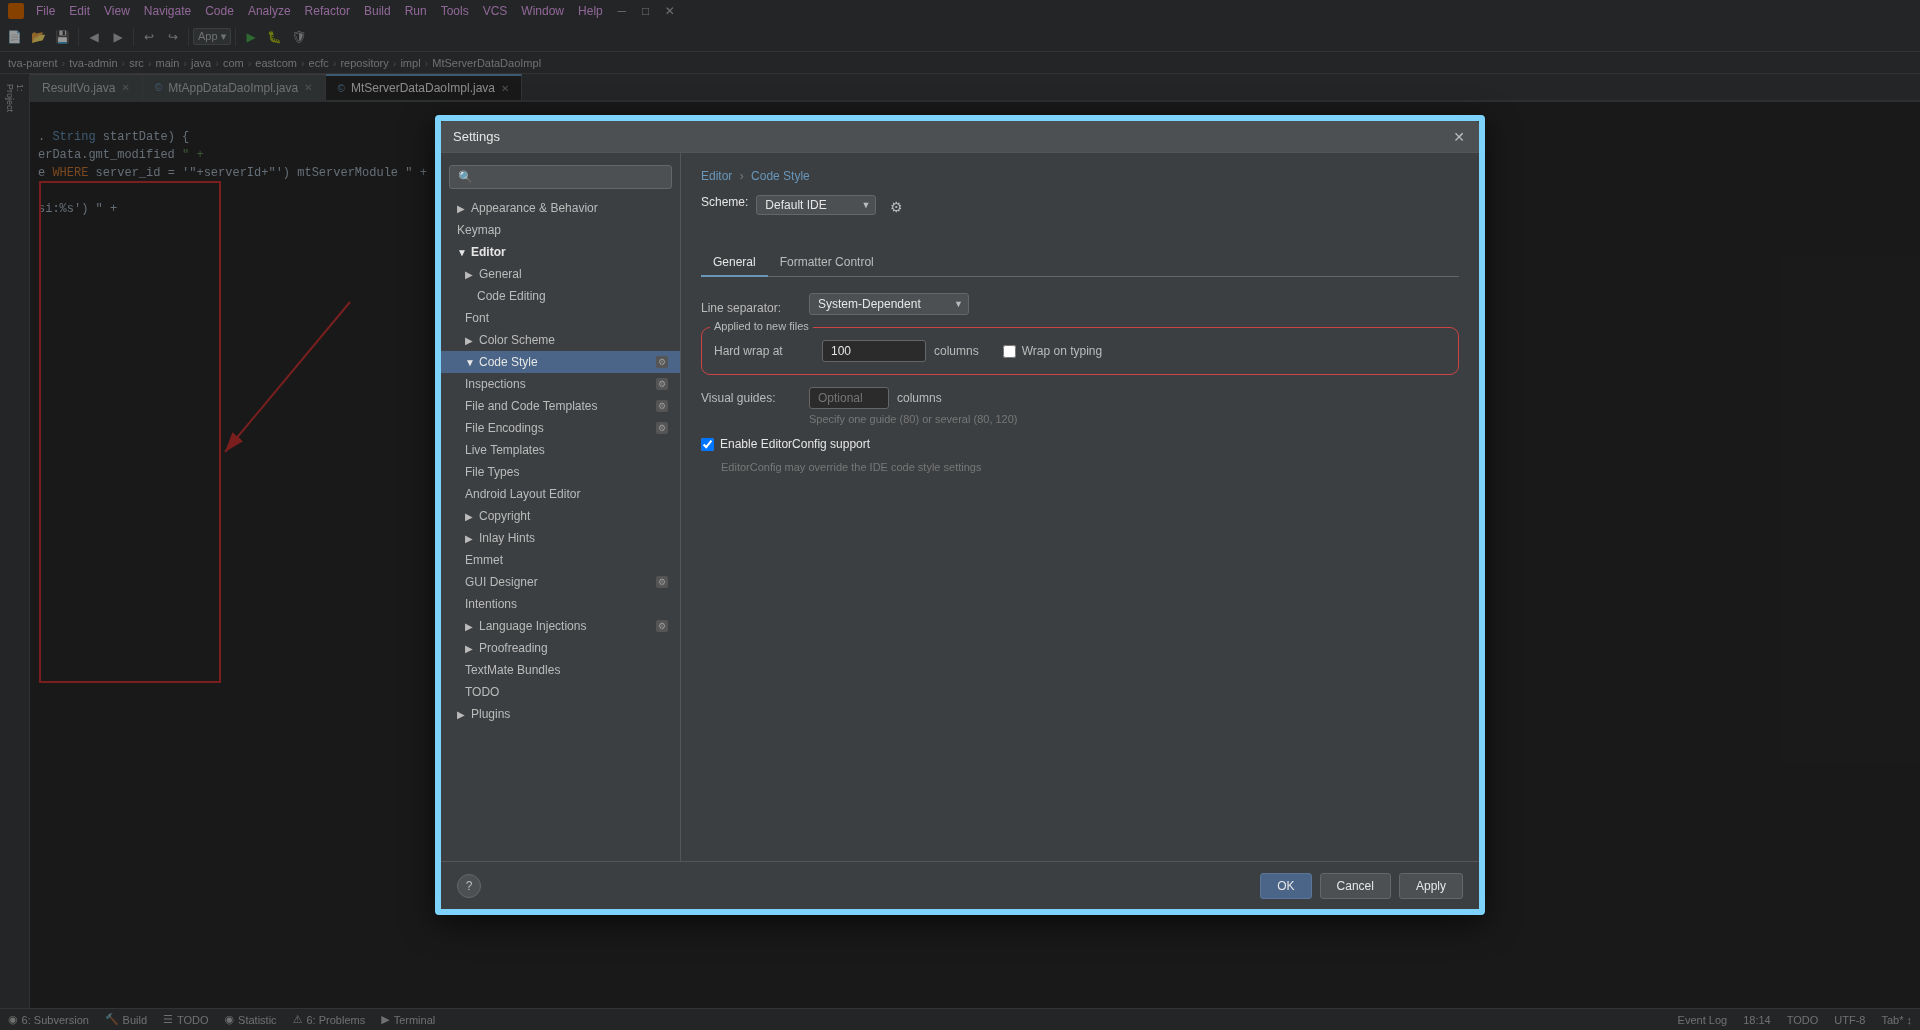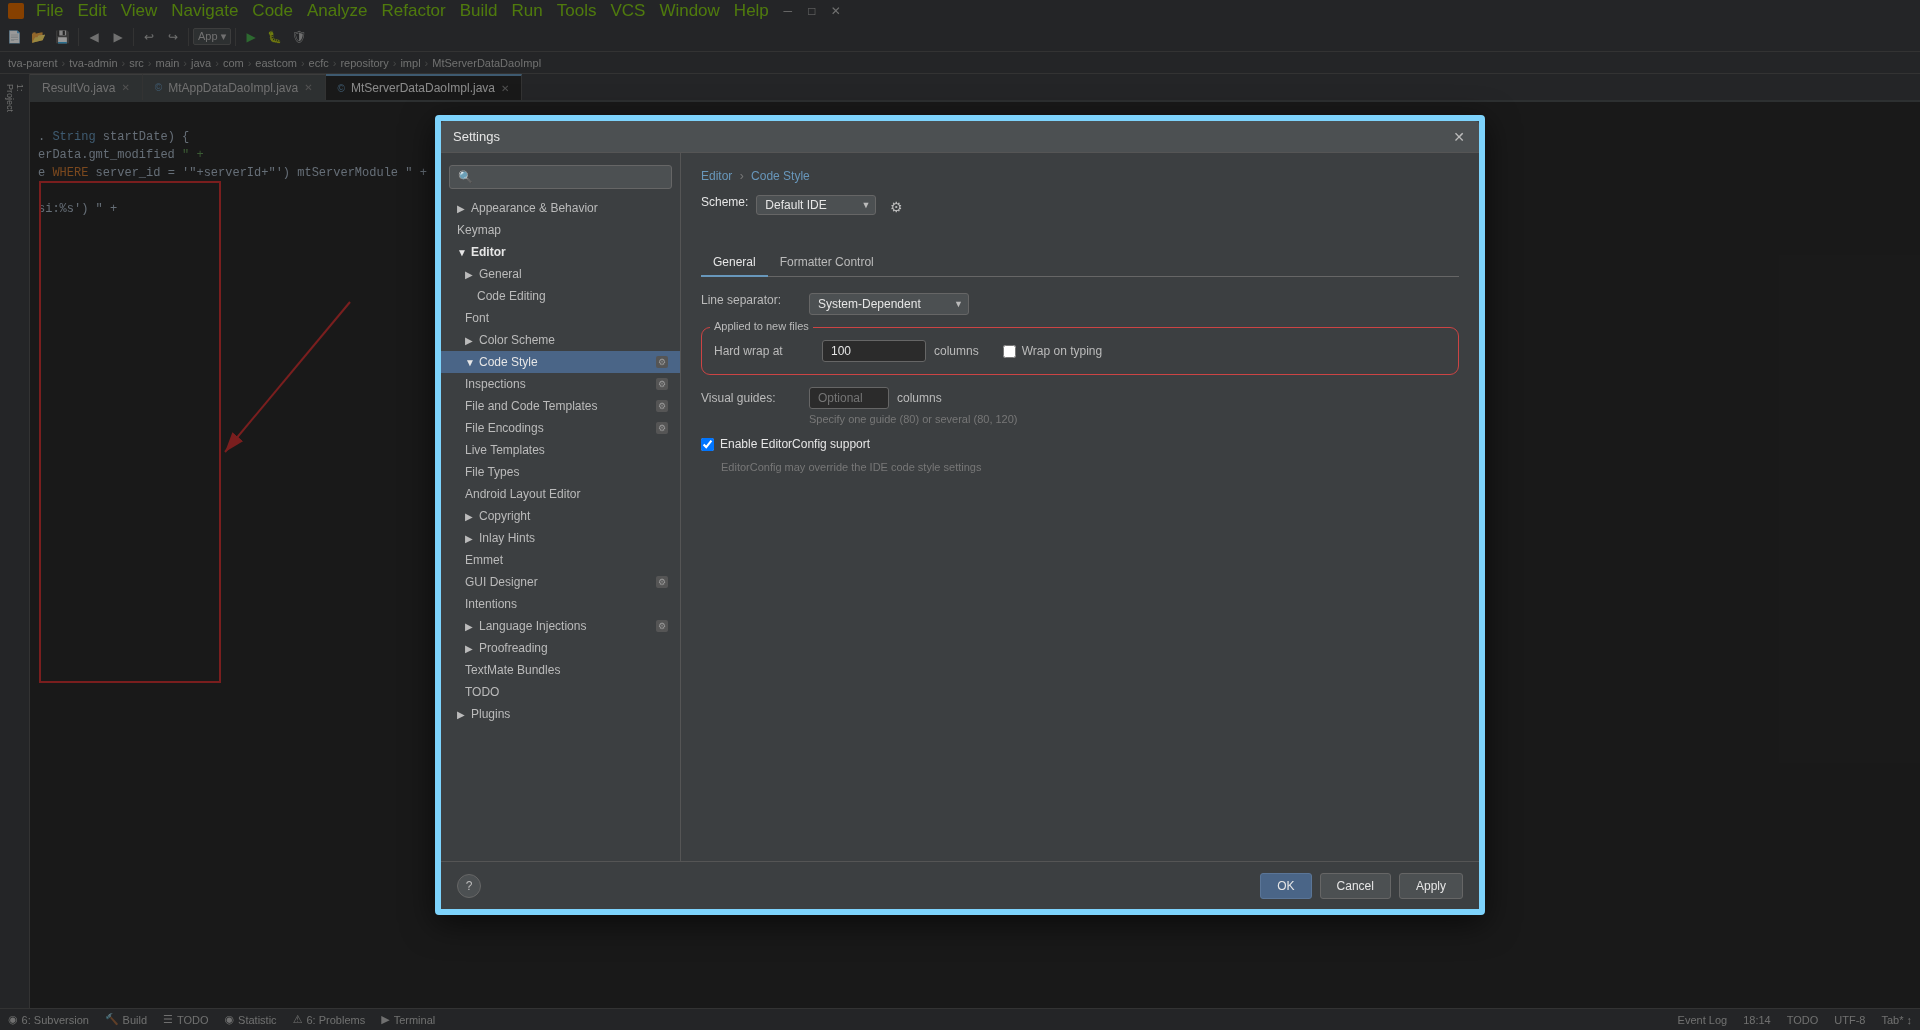--- a/index.html
+++ b/index.html
@@ -27,22 +27,22 @@
       top: 0; left: 0; right: 0;
       height: 22px;
       background: #3c3f41;
       display: flex;
       align-items: center;
       padding: 0 8px;
       gap: 2px;
       z-index: 10;
     }
     .menubar-item {
-      color: #84cc16;
-      font-size: 17px;
+      color: #f0abfc;
+      font-size: 12px;
       padding: 2px 6px;
       cursor: pointer;
     }
     .menubar-logo {
       width: 16px; height: 16px;
       background: #e06b00;
       border-radius: 2px;
       margin-right: 4px;
       flex-shrink: 0;
     }
@@ -359,21 +359,21 @@
       margin-bottom: -1px;
     }
     .content-tab.active {
       color: #e6e6e6;
       border-bottom-color: #6897bb;
     }
 
     
     .form-row {
       display: flex;
-      align-items: flex-start;
+      align-items: flex-end;
       gap: 8px;
       margin-bottom: 12px;
     }
     .form-label {
       font-size: 12px;
       color: #bbbbbb;
       min-width: 100px;
     }
     .form-select-wrap {
       position: relative;

